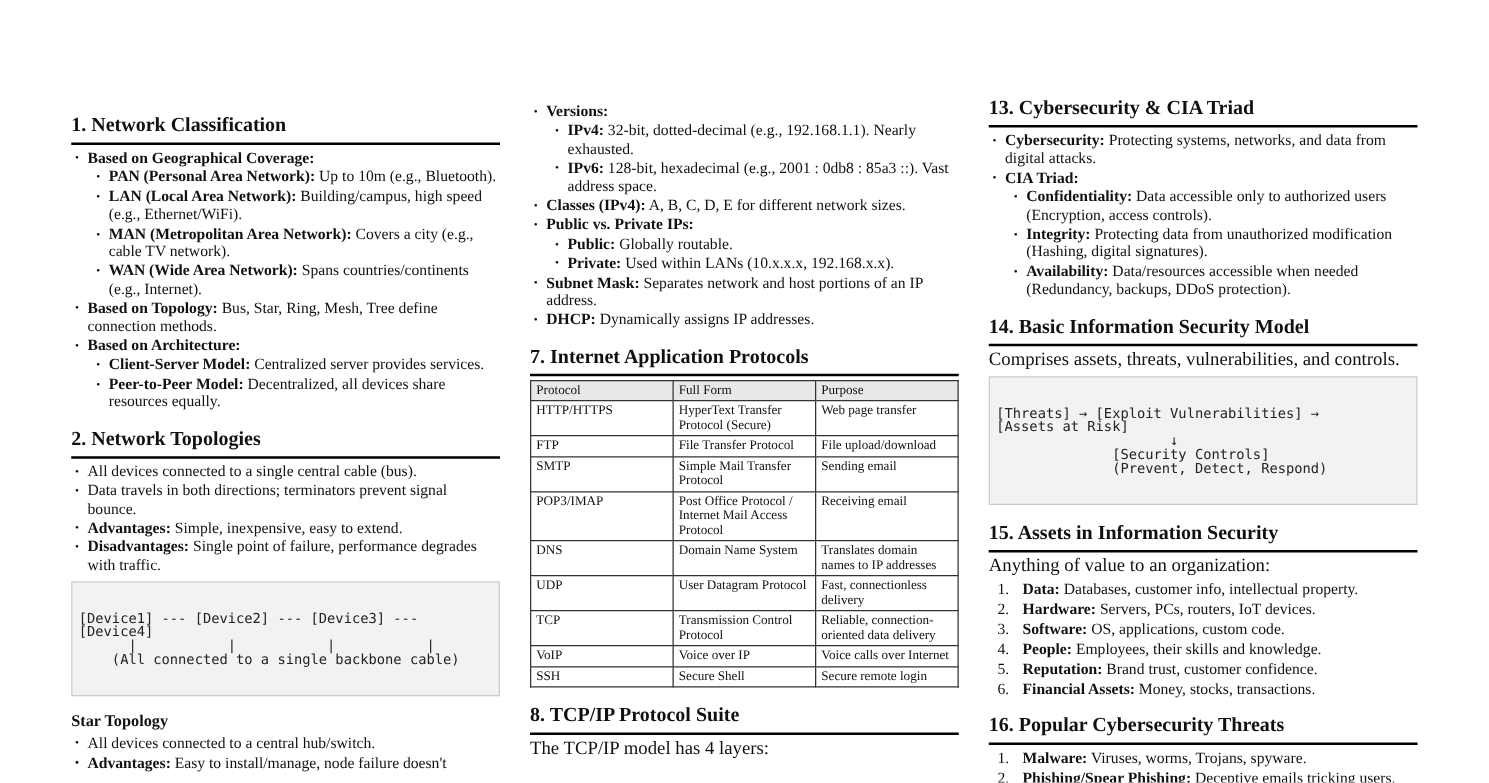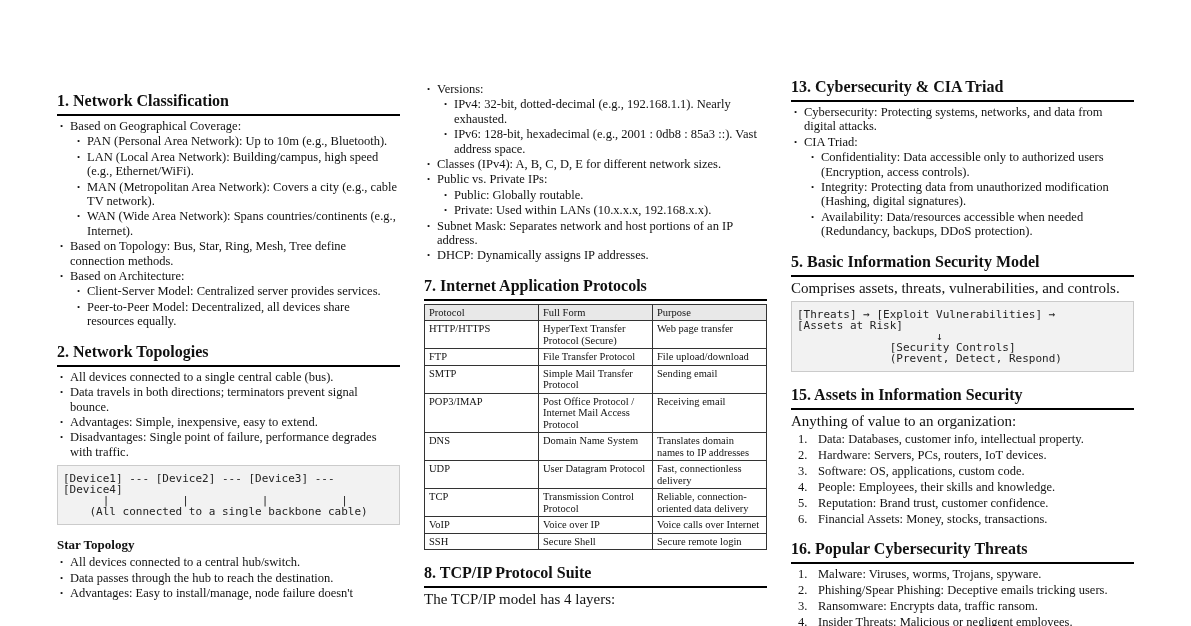--- a/index.html
+++ b/index.html
@@ -22,27 +22,27 @@
   h3{font-size:13px;line-height:15px;font-weight:bold;margin:6px 0 3px 0;}
   p{font-size:15px;line-height:14.4px;margin:4px 0 4px 0;}
   .ul,.ol{margin:0 0 2px 0;}
   .li{
     position:relative;font-size:12.5px;line-height:14.4px;
     padding-left:13px;margin-bottom:1px;
   }
   .ol .li{padding-left:27px;margin-bottom:1.5px;}
   .li .bullet{position:absolute;left:3px;top:0;font-size:9px;line-height:14.4px;}
   .li .num{position:absolute;left:7px;top:0;}
-  .li .term{font-weight:normal;}
+  .li .term{font-weight:bold;}
   .sub{margin-left:17px;margin-top:1px;margin-bottom:1px;}
   pre{
     background:#f2f2f2;border:1px solid #cbcbcb;color:#222;
     font-family:"DejaVu Sans Mono","Liberation Mono",monospace;
     font-size:11px;line-height:11px;
-    margin:6px 0 12px 0;padding:7px 5px;white-space:pre;overflow:hidden;
+    margin:6px 0 12px 0;padding:23px 5px;white-space:pre;overflow:hidden;
   }
   table{
     border-collapse:collapse;width:100%;table-layout:fixed;
     margin-top:2px;font-size:10.5px;line-height:11.5px;
   }
   th,td{
     border:1px solid #333;padding:2px 4px;text-align:left;
     vertical-align:top;overflow:hidden;
   }
   th{background:#e8e8e8;font-weight:normal;}
@@ -76,21 +76,21 @@
         <div class="li"><span class="bullet">•</span><span class="li-text"><span class="term">Advantages:</span> <span class="rest">Simple, inexpensive, easy to extend.</span></span></div>
         <div class="li"><span class="bullet">•</span><span class="li-text"><span class="term">Disadvantages:</span> <span class="rest">Single point of failure, performance degrades with traffic.</span></span></div>
       </div>
       <pre>[Device1] --- [Device2] --- [Device3] ---
 [Device4]
       |           |           |           |
     (All connected to a single backbone cable)</pre>
       <h3>Star Topology</h3>
       <div class="ul">
         <div class="li"><span class="bullet">•</span><span class="li-text"><span class="rest">All devices connected to a central hub/switch.</span></span></div>
-        <div class="li"><span class="bullet">•</span><span class="li-text"><span class="rest">Data passes through the hub to reach the destination.</span></span></div>
+        <div class="li"><span class="bullet">•</span></div>
         <div class="li"><span class="bullet">•</span><span class="li-text"><span class="term">Advantages:</span> <span class="rest">Easy to install/manage, node failure doesn't</span></span></div>
       </div>
     </div>
   <div class="col col-mid">
       <div class="ul">
         <div class="li"><span class="bullet">•</span><span class="li-text"><span class="term">Versions:</span></span></div>
         <div class="ul sub">
           <div class="li"><span class="bullet">•</span><span class="li-text"><span class="term">IPv4:</span> <span class="rest">32-bit, dotted-decimal (e.g., 192.168.1.1). Nearly exhausted.</span></span></div>
           <div class="li"><span class="bullet">•</span><span class="li-text"><span class="term">IPv6:</span> <span class="rest">128-bit, hexadecimal (e.g., 2001 : 0db8 : 85a3 ::). Vast address space.</span></span></div>
         </div>
@@ -167,21 +167,21 @@
       <h2>13. Cybersecurity &amp; CIA Triad</h2>
       <div class="ul">
         <div class="li"><span class="bullet">•</span><span class="li-text"><span class="term">Cybersecurity:</span> <span class="rest">Protecting systems, networks, and data from digital attacks.</span></span></div>
         <div class="li"><span class="bullet">•</span><span class="li-text"><span class="term">CIA Triad:</span></span></div>
         <div class="ul sub">
           <div class="li"><span class="bullet">•</span><span class="li-text"><span class="term">Confidentiality:</span> <span class="rest">Data accessible only to authorized users (Encryption, access controls).</span></span></div>
           <div class="li"><span class="bullet">•</span><span class="li-text"><span class="term">Integrity:</span> <span class="rest">Protecting data from unauthorized modification (Hashing, digital signatures).</span></span></div>
           <div class="li"><span class="bullet">•</span><span class="li-text"><span class="term">Availability:</span> <span class="rest">Data/resources accessible when needed (Redundancy, backups, DDoS protection).</span></span></div>
         </div>
       </div>
-      <h2>5. Basic Information Security Model</h2>
+      <h2>14. Basic Information Security Model</h2>
       <p>Comprises assets, threats, vulnerabilities, and controls.</p>
       <pre>[Threats] → [Exploit Vulnerabilities] →
 [Assets at Risk]
                      ↓
               [Security Controls]
               (Prevent, Detect, Respond)</pre>
       <h2>15. Assets in Information Security</h2>
       <p>Anything of value to an organization:</p>
       <div class="ol">
         <div class="li"><span class="num">1.</span><span class="li-text"><span class="term">Data:</span> <span class="rest">Databases, customer info, intellectual property.</span></span></div>

